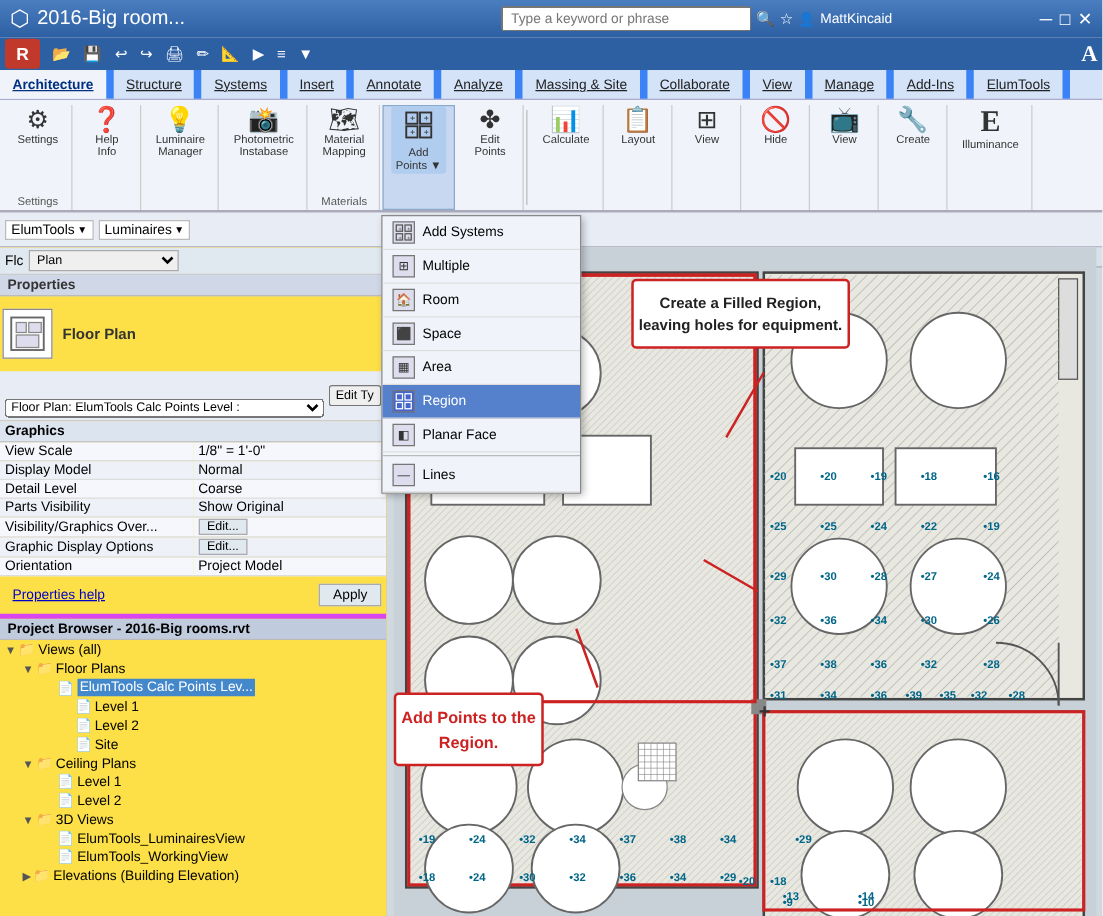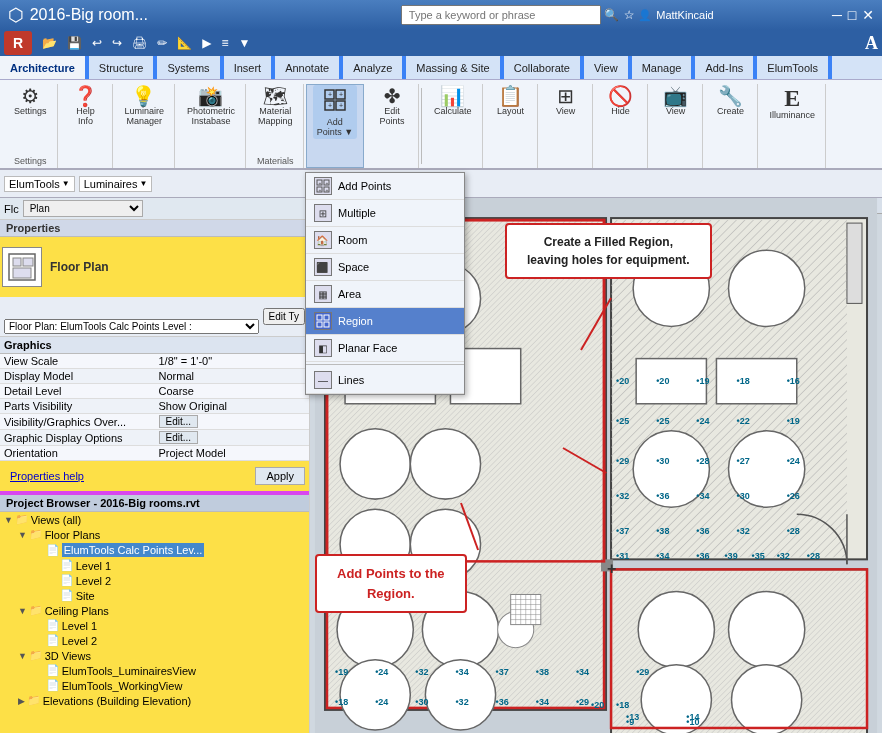--- a/index.html
+++ b/index.html
@@ -48,22 +48,23 @@
       background: #d4e3f7;
       display: flex;
       align-items: stretch;
       border-bottom: 1px solid #aac;
     }
     .ribbon-tab {
       padding: 0 10px;
       display: flex; align-items: center;
       font-size: 11px;
       cursor: pointer;
-      border-right: 4px solid #3b82f6;
+      border-right: 6px solid #3b82f6;
       color: #222;
+      text-decoration: underline;
     }
     .ribbon-tab.active { background: #f0f4fa; font-weight: bold; color: #003080; }
 
     
     #ribbon {
       height: 90px;
       background: #f0f4fa;
       border-bottom: 2px solid #aab;
       display: flex;
       align-items: stretch;
@@ -244,21 +245,21 @@
       position: relative;
       overflow: hidden;
     }
 
     
     .callout-box {
       position: absolute;
       background: white;
       border: 2px solid #cc2222;
       border-radius: 4px;
-      padding: 8px 20px;
+      padding: 8px 4px;
       font-size: 13px;
       font-weight: bold;
       color: #222;
       text-align: center;
       line-height: 1.5;
       max-width: 240px;
     }
 
     
     #fp-svg {
@@ -624,21 +625,21 @@
           <rect x="1" y="1" width="5" height="5" fill="none" stroke="#555" stroke-width="1"></rect>
           <rect x="8" y="1" width="5" height="5" fill="none" stroke="#555" stroke-width="1"></rect>
           <rect x="1" y="8" width="5" height="5" fill="none" stroke="#555" stroke-width="1"></rect>
           <rect x="8" y="8" width="5" height="5" fill="none" stroke="#555" stroke-width="1"></rect>
           <text x="2.5" y="6" font-size="5" fill="#555">+</text>
           <text x="9.5" y="6" font-size="5" fill="#555">+</text>
           <text x="2.5" y="13" font-size="5" fill="#555">+</text>
           <text x="9.5" y="13" font-size="5" fill="#555">+</text>
         </svg>
       </div>
-      <span>Add  Points</span>
+      <span>Add  Systems</span>
     </div>
     <div class="dd-item">
       <div class="dd-icon">⊞</div>
       <span>Multiple</span>
     </div>
     <div class="dd-item">
       <div class="dd-icon">🏠</div>
       <span>Room</span>
     </div>
     <div class="dd-item">

